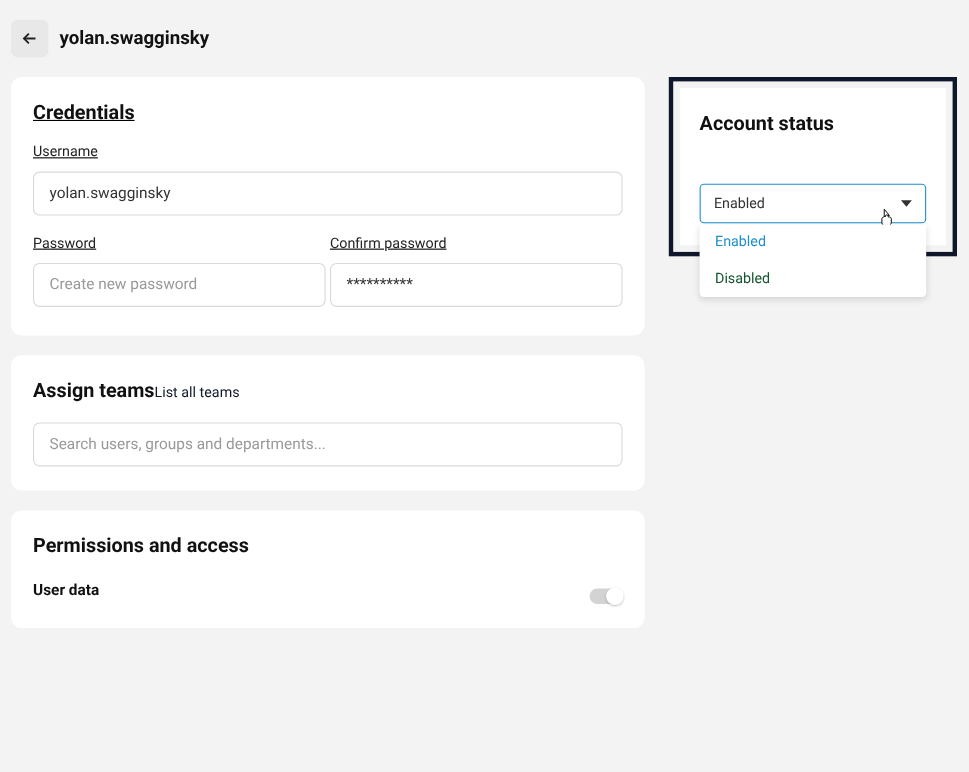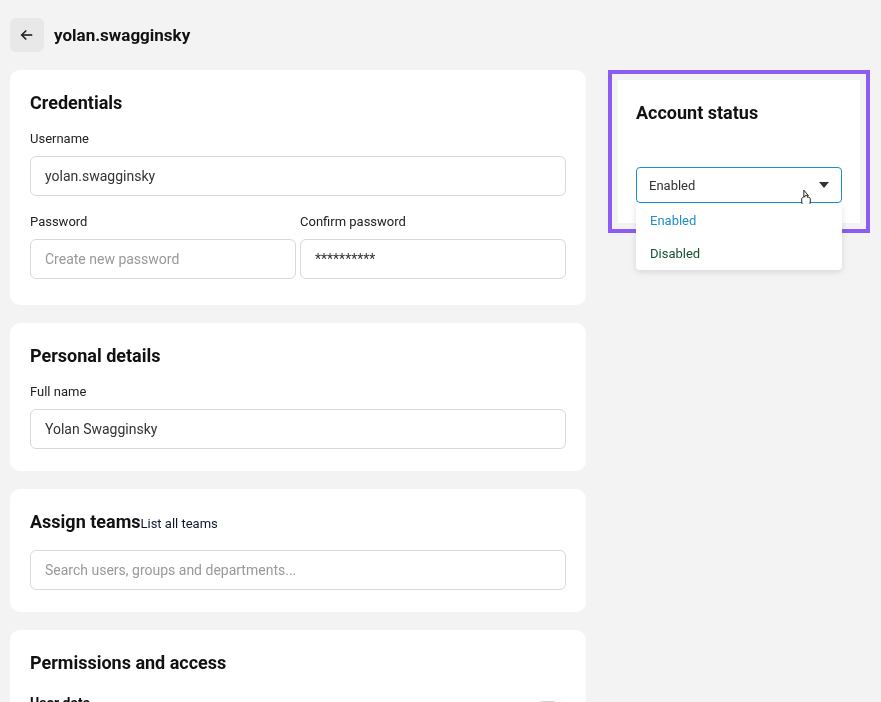--- a/index.html
+++ b/index.html
@@ -125,20 +125,21 @@
       gap: 4px;
     }
     
     .two-col-row .field-group {
       flex: 1;
       margin-bottom: 0;
     }
     
     .credentials-card {
       padding-bottom: 26px;
+      text-decoration: underline;
     }
     
     .search-input-wrap {
       position: relative;
     }
     
     .permissions-card .card-title {
       margin-bottom: 22px;
     }
     
@@ -180,21 +181,21 @@
       box-shadow: 0 1px 2px rgba(0,0,0,0.25);
     }
     
     
     .right-col {
       width: 262px;
       position: relative;
     }
     
     .highlight-box {
-      border: 4px solid #8b5cf6;
+      border: 4px solid #0f172a;
       padding: 6px;
       background: transparent;
       position: relative;
     }
     
     .status-card {
       background: #fff;
       padding: 22px 18px 18px;
       height: 143px;
     }
@@ -297,27 +298,20 @@
           <label class="field-label">Password</label>
           <input class="text-input" type="text" placeholder="Create new password" style="">
         </div>
         <div class="field-group">
           <label class="field-label">Confirm password</label>
           <input class="text-input" type="text" value="**********" style="">
         </div>
       </div>
     </div>
 
-    <div class="card">
-      <div class="card-title">Personal details</div>
-      <div class="field-group">
-        <label class="field-label">Full name</label>
-        <input class="text-input" type="text" value="Yolan Swagginsky" style="">
-      </div>
-    </div>
 
     <div class="card">
       <div class="card-title-row">
         <div class="card-title">Assign teams</div>
         <span class="link-action">List all teams</span>
       </div>
       <div class="search-input-wrap">
         <input class="text-input" type="text" placeholder="Search users, groups and departments..." style="">
       </div>
     </div>

